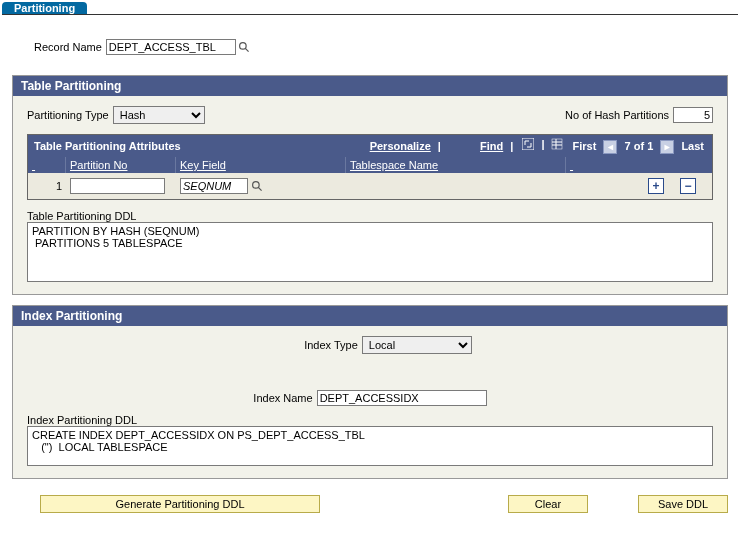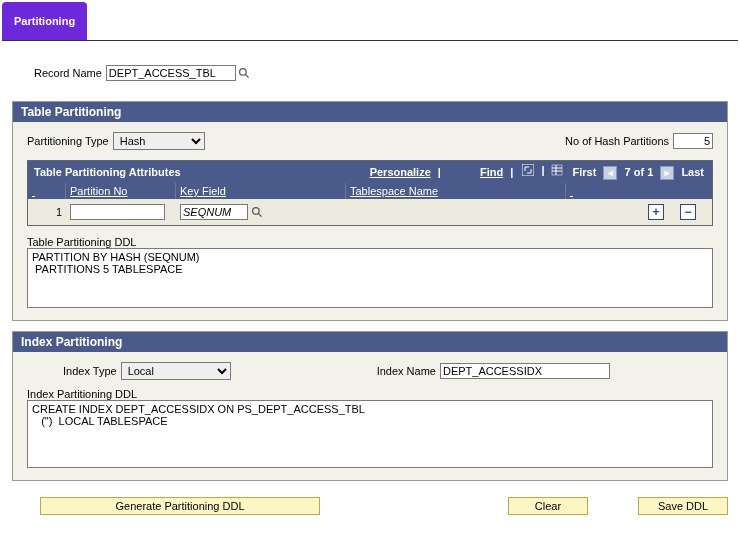--- a/index.html
+++ b/index.html
@@ -11,24 +11,24 @@
     background: #fff;
     color: #000;
     width: 740px;
   }
   .top-tab-row {
     border-bottom: 1px solid #333;
     margin: 2px 2px 0 2px;
   }
   .top-tab {
     display: inline-block;
-    background: #6d28d9;
+    background: #0369a1;
     color: #fff;
     font-weight: bold;
-    padding: 13px 12px;
+    padding: 0 12px;
     border-top-left-radius: 4px;
     border-top-right-radius: 4px;
     font-size: 11px;
   }
   .content {
     padding: 10px 12px 4px 12px;
   }
   .row { display: flex; align-items: center; margin-bottom: 6px; }
   .label { margin-right: 4px; white-space: nowrap; }
   input[type="text"], select {
@@ -110,21 +110,21 @@
   textarea.ddl {
     width:100%;
     height:60px;
     font-family: Arial, sans-serif;
     font-size:11px;
     padding:2px 4px;
     border:1px solid #7a7a7a;
     resize:none;
     background:#fff;
   }
-  .idx-row { display:flex; align-items:center; gap:18px; margin-bottom:8px;}
+  .idx-row { display:flex; align-items:center; gap:18px; margin-bottom:8px;flex-direction:column;}
   .idx-group { display:flex; align-items:center; gap:4px;}
   .idx-spacer { width: 110px; }
   .btn-row {
     display:flex;
     padding: 6px 12px 20px 12px;
     align-items:center;
   }
   .ps-btn {
     background:#fdf6c4;
     border:1px solid #b8ab4a;
@@ -270,21 +270,21 @@
           <option>Local</option>
         </select>
       </div>
       <div class="idx-spacer"></div>
       <div class="idx-group">
         <span>Index Name</span>
         <input type="text" style="width: 170px;" value="DEPT_ACCESSIDX">
       </div>
     </div>
     <div>Index Partitioning DDL</div>
-    <textarea class="ddl" style="height: 68px;" readonly="">CREATE INDEX DEPT_ACCESSIDX ON PS_DEPT_ACCESS_TBL
+    <textarea class="ddl" style="height: 40px;" readonly="">CREATE INDEX DEPT_ACCESSIDX ON PS_DEPT_ACCESS_TBL
    (")  LOCAL TABLESPACE</textarea>
   </div>
 </div>
 
 <div class="btn-row">
   <button class="ps-btn btn-gen">Generate Partitioning DDL</button>
   <button class="ps-btn btn-clear">Clear</button>
   <button class="ps-btn btn-save">Save DDL</button>
 </div>
 

